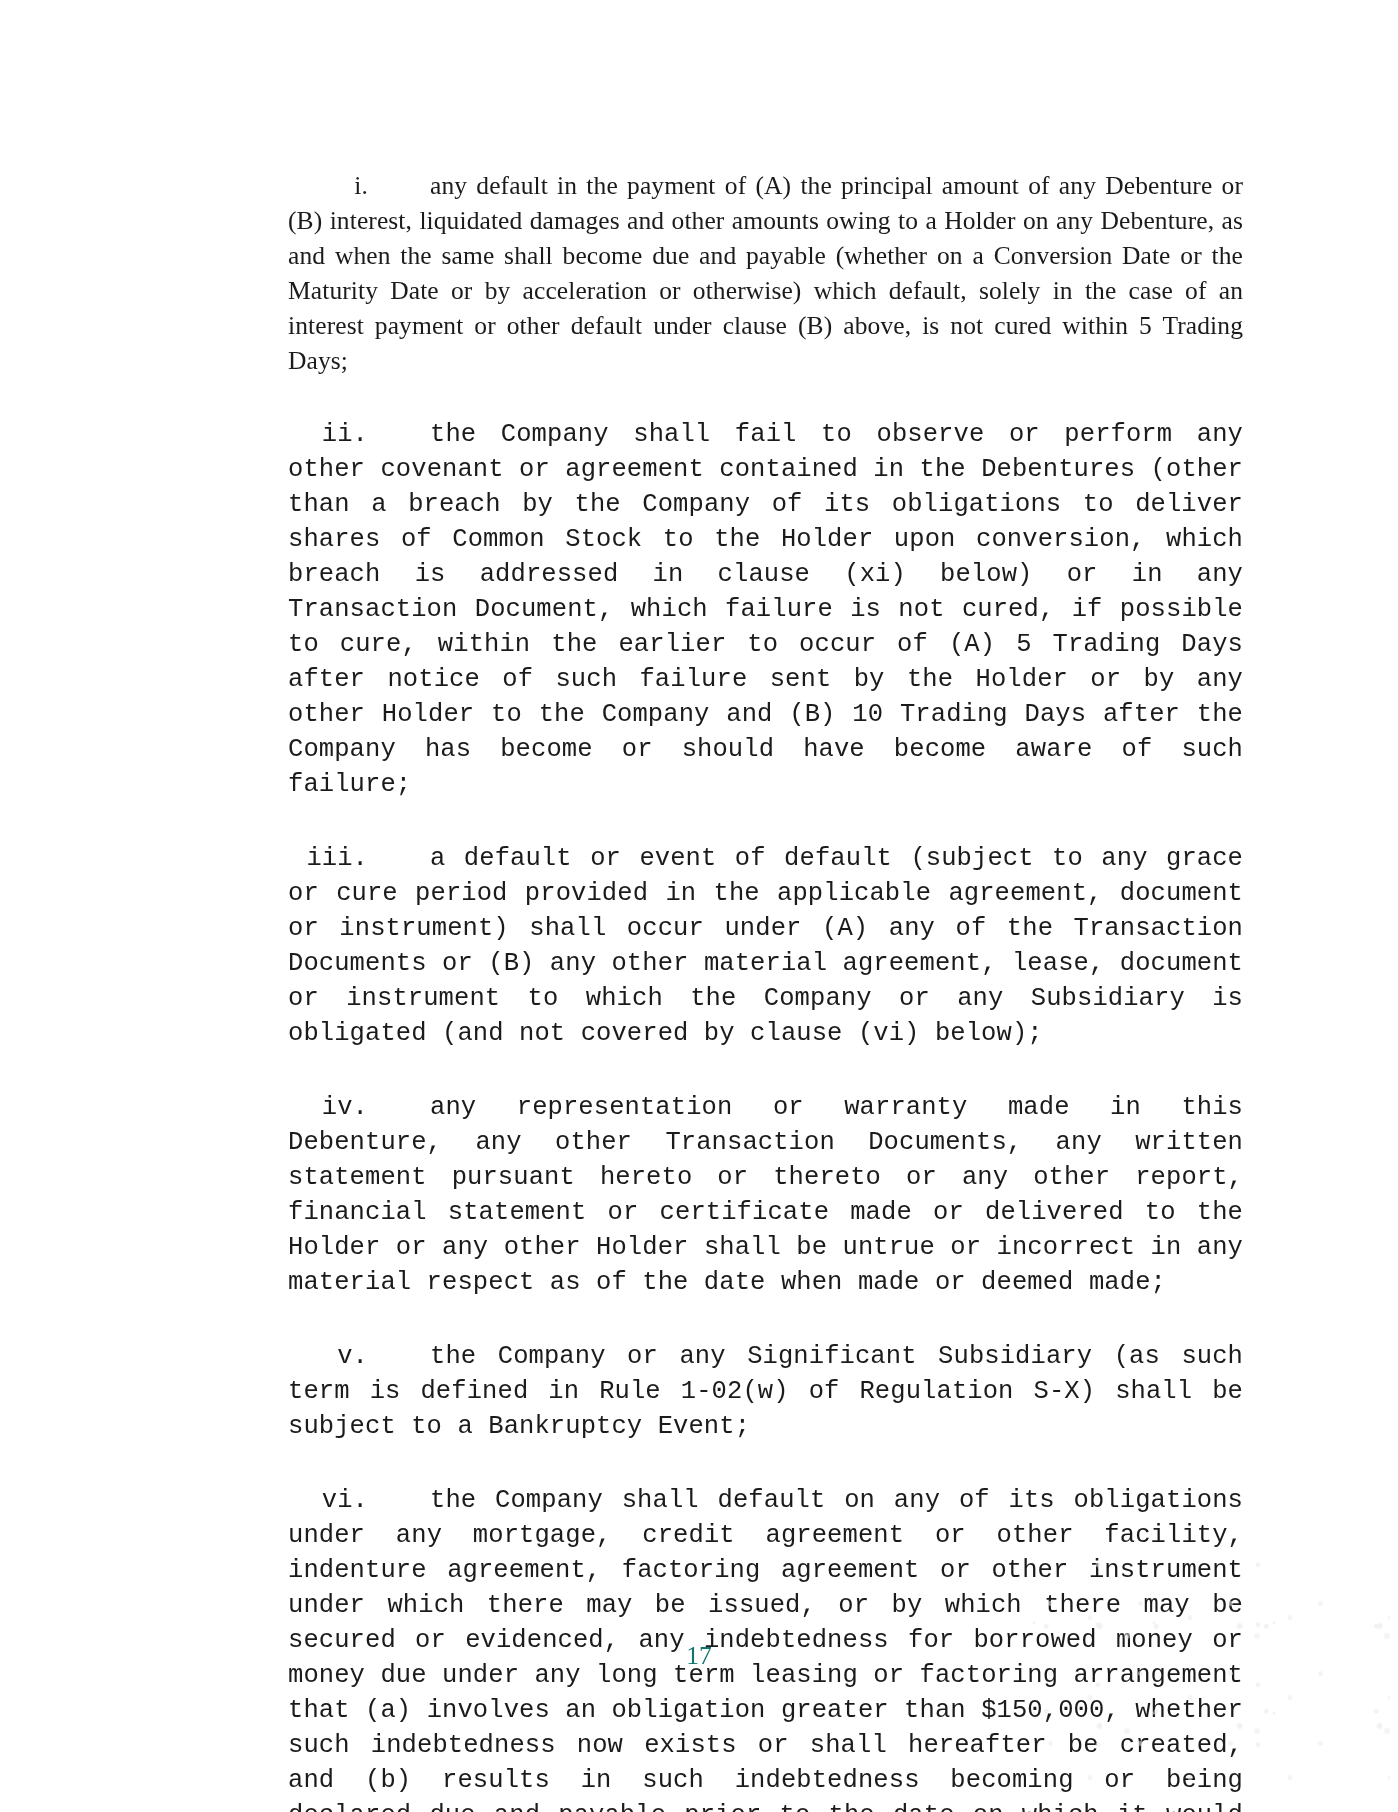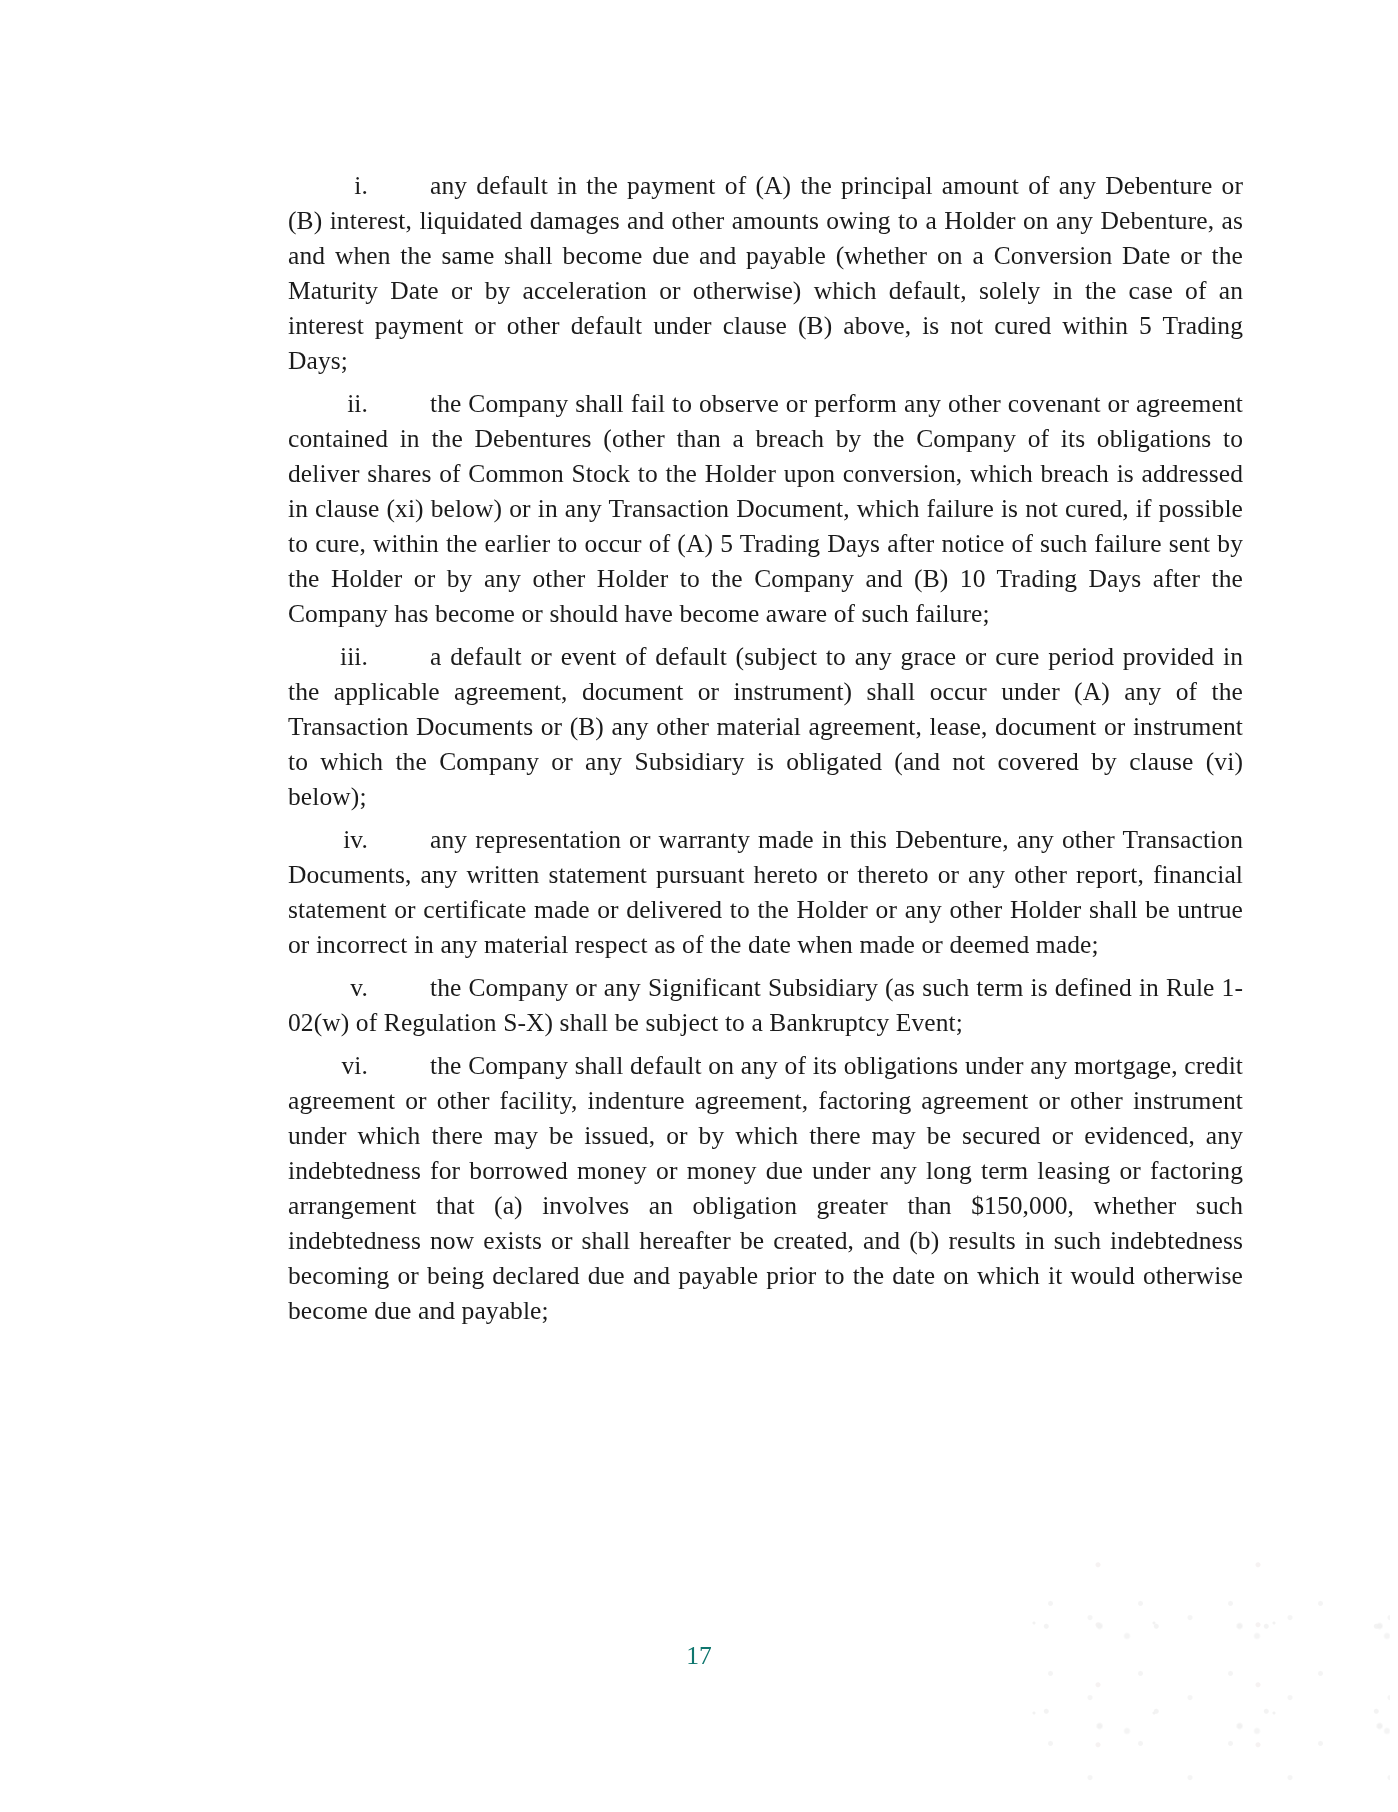--- a/index.html
+++ b/index.html
@@ -28,21 +28,22 @@
     text-align: justify;
     font-size: 25.5px;
     line-height: 35px;
     letter-spacing: 0.1px;
   }
   p.clause {
     margin: 0;
     padding: 0;
   }
   p.clause + p.clause {
-    margin-top: 8px;
+    margin-top: 39px;
+    font-family: Liberation Mono, monospace;
   }
   .num {
     display: inline-block;
     width: 80px;
     text-align: right;
     white-space: pre;
   }
   .tab {
     display: inline-block;
     width: 62px;

